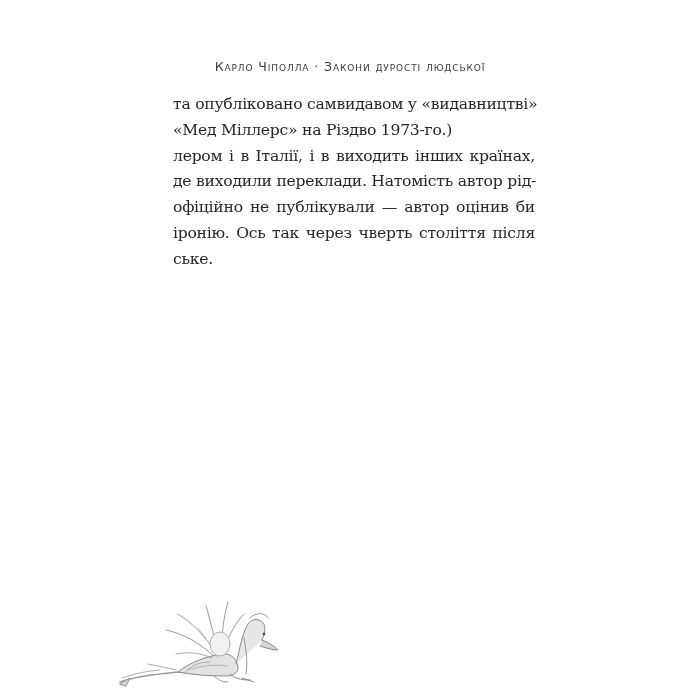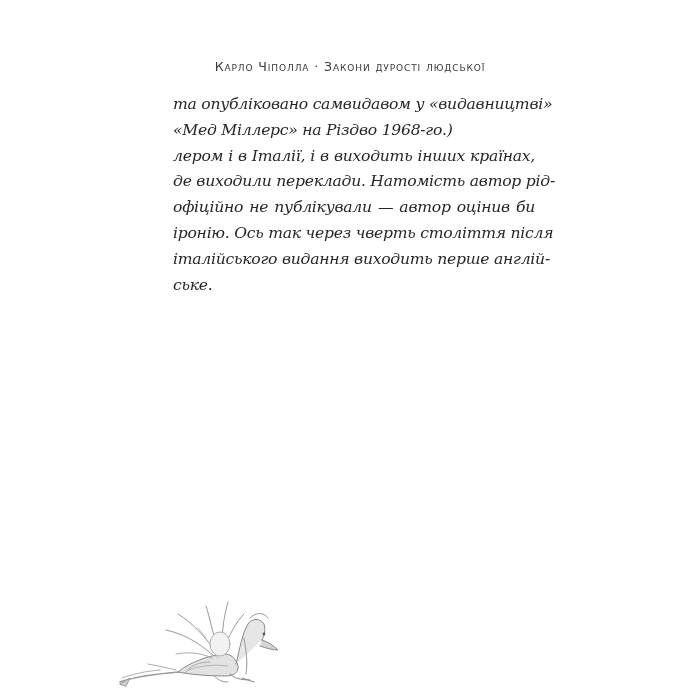--- a/index.html
+++ b/index.html
@@ -32,21 +32,20 @@
       letter-spacing: 0.9px;
       font-variant: small-caps;
       color: #3a3a3a;
       white-space: nowrap;
     }
     .body-text {
       position: absolute;
       left: 173px;
       top: 92px;
       width: 362px;
-      font-style: italic;
     }
     .line {
       display: block;
       height: 25.8px;
       line-height: 25.8px;
       font-family: "DejaVu Serif", serif;
       font-size: 15.6px;
       white-space: nowrap;
       color: #262626;
       text-align: justify;
@@ -65,26 +64,25 @@
   </style>
 </head>
 <body>
 
 <div class="page">
 
   <div class="running-header">Карло Чіполла · Закони дурості людської</div>
 
   <div class="body-text">
     <span class="line">та опубліковано самвидавом у «видавництві»</span>
-    <span class="line last">«Мед Міллерс» на Різдво 1968-го.)</span>
+    <span class="line last">«Мед Міллерс» на Різдво 1973-го.)</span>
     <span class="line">лером і в Італії, і в виходить інших країнах,</span>
     <span class="line">де виходили переклади. Натомість автор рід-</span>
     <span class="line">офіційно не публікували — автор оцінив би</span>
     <span class="line">іронію. Ось так через чверть століття після</span>
-    <span class="line">італійського видання виходить перше англій-</span>
     <span class="line last">ське.</span>
   </div>
 
   <div class="illustration">
     <svg width="170" height="110" viewBox="0 0 170 110" xmlns="http://www.w3.org/2000/svg">
       <g fill="none" stroke="#8a8a8a" stroke-width="1" stroke-linecap="round" stroke-linejoin="round">
 
         <path d="M2 104 C 20 98, 40 96, 60 94 C 75 92, 88 90, 98 86" stroke="#9a9a9a" stroke-width="1.6"></path>
         <path d="M4 100 C 18 95, 30 93, 42 92" stroke="#b0b0b0"></path>
         <path d="M2 106 L 12 100 L 8 108 Z" fill="#d0d0d0" stroke="#999"></path>

